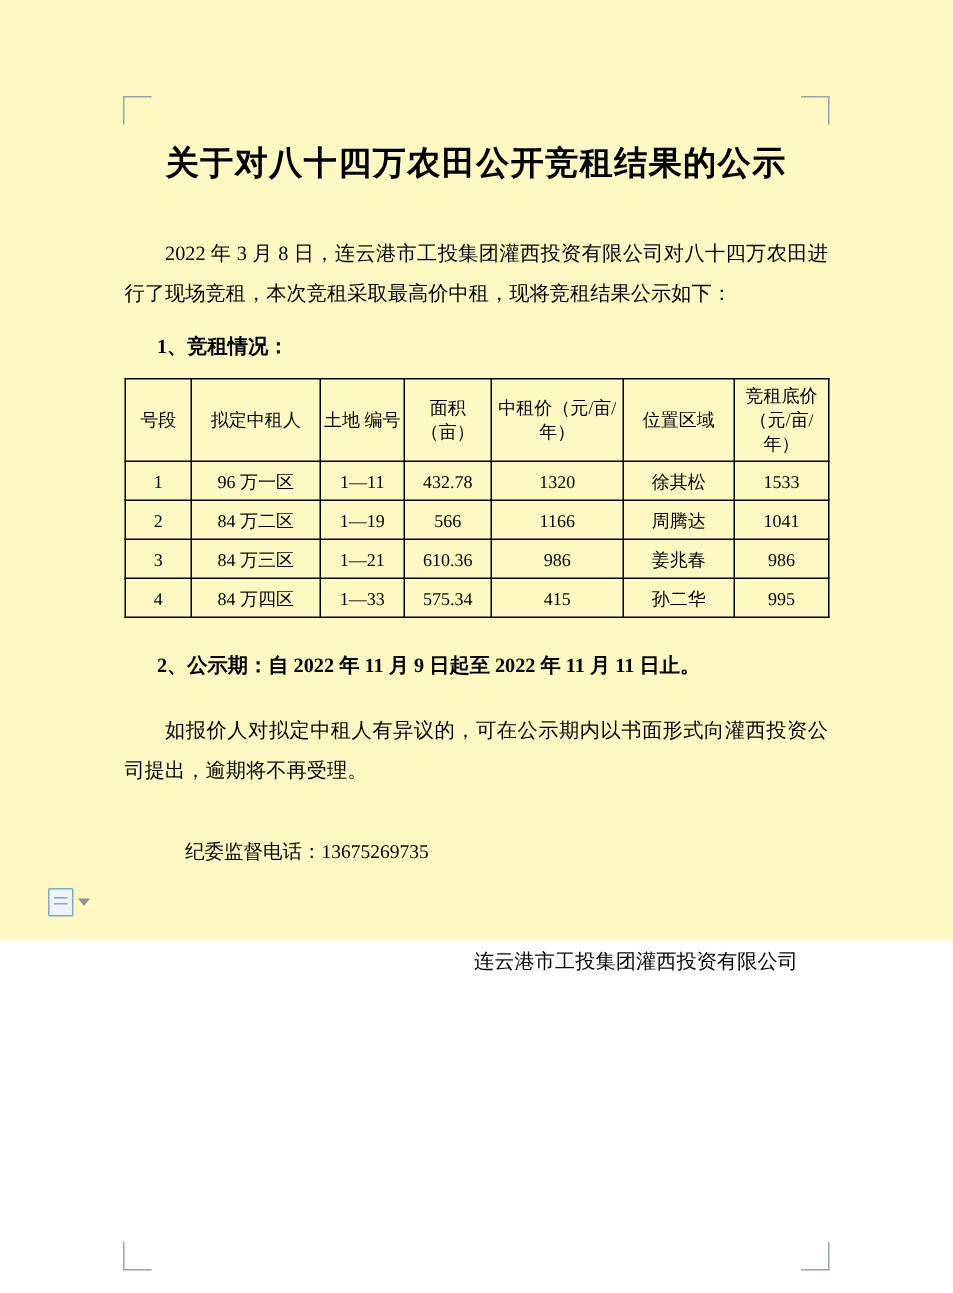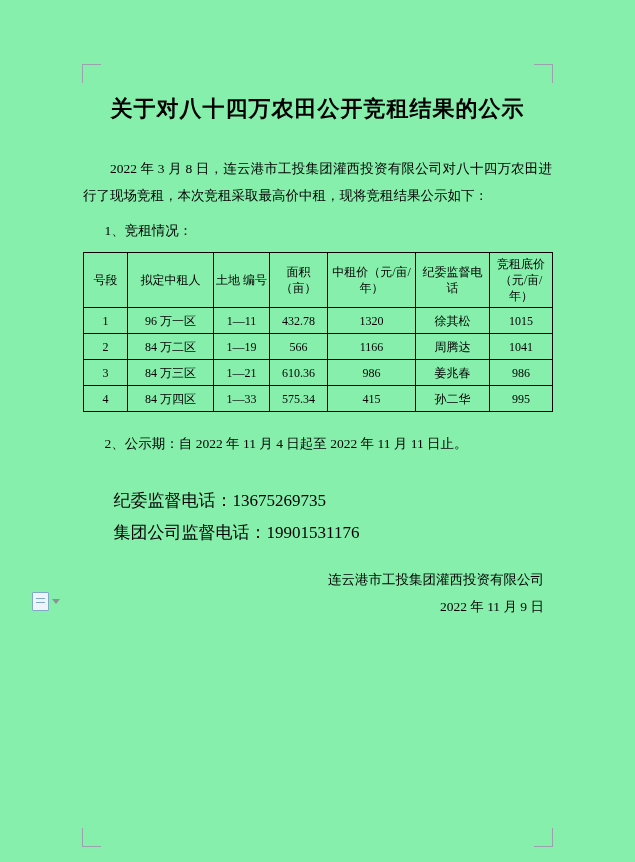--- a/index.html
+++ b/index.html
@@ -14,22 +14,22 @@
     font-family: "Liberation Serif", "DejaVu Serif", serif;
     color: #000000;
     overflow: hidden;
   }
 
   .page {
     position: absolute;
     left: 0;
     top: 0;
     width: 635px;
-    height: 862px;
-    background: #86efac;
+    height: 626px;
+    background: #fef9c3;
   }
 
   
   .mark {
     position: absolute;
     width: 18px;
     height: 18px;
   }
   .mark.tl { left: 82px;  top: 64px;  border-left: 1px solid #9aa3ab; border-top: 1px solid #9aa3ab; }
   .mark.tr { left: 534px; top: 64px;  border-right: 1px solid #9aa3ab; border-top: 1px solid #9aa3ab; }
@@ -55,21 +55,21 @@
   }
 
   .para {
     font-size: 13.5px;
     line-height: 2.0;
     text-align: justify;
     margin: 0;
     color: #000;
   }
   .para.indent { text-indent: 2em; }
-  .para.indent-1 { text-indent: 1.6em; }
+  .para.indent-1 { text-indent: 1.6em; font-weight: bold; }
 
   .block-gap-1 { height: 30px; }
   .block-gap-2 { height: 8px; }
   .block-gap-3 { height: 18px; }
   .block-gap-4 { height: 16px; }
   .block-gap-5 { height: 12px; }
 
   table.bid-table {
     border-collapse: collapse;
     width: 469px;
@@ -99,29 +99,29 @@
   .col-3 { width: 56px; }
   .col-4 { width: 58px; }
   .col-5 { width: 88px; }
   .col-6 { width: 74px; }
   .col-7 { width: 63px; }
 
   .sign-block {
     text-align: right;
     font-size: 13.5px;
     line-height: 2.0;
-    margin: 0;
+    margin: 12px;
     padding-right: 8px;
   }
 
   .contact-line {
-    font-size: 17px;
+    font-size: 13px;
     line-height: 1.85;
     text-indent: 1.8em;
-    margin: 0;
+    margin: 17px;
   }
 
   
   .doc-widget {
     position: absolute;
     left: 32px;
     top: 592px;
     display: flex;
     align-items: center;
     gap: 3px;
@@ -184,33 +184,33 @@
           <col class="col-6">
           <col class="col-7">
       </colgroup>
       <thead>
         <tr>
           <th>号段</th>
           <th>拟定中租人</th>
           <th>土地 编号</th>
           <th>面积（亩）</th>
           <th>中租价（元/亩/年）</th>
-          <th>纪委监督电话</th>
+          <th>位置区域</th>
           <th>竞租底价（元/亩/年）</th>
         </tr>
       </thead>
       <tbody>
         <tr>
           <td>1</td>
           <td>96 万一区</td>
           <td>1—11</td>
           <td>432.78</td>
           <td>1320</td>
           <td>徐其松</td>
-          <td>1015</td>
+          <td>1533</td>
         </tr>
         <tr>
           <td>2</td>
           <td>84 万二区</td>
           <td>1—19</td>
           <td>566</td>
           <td>1166</td>
           <td>周腾达</td>
           <td>1041</td>
         </tr>
@@ -230,34 +230,33 @@
           <td>575.34</td>
           <td>415</td>
           <td>孙二华</td>
           <td>995</td>
         </tr>
       </tbody>
     </table>
 
     <div class="block-gap-3"></div>
 
-    <p class="para indent-1">2、公示期：自 2022 年 11 月 4 日起至 2022 年 11 月 11 日止。</p>
+    <p class="para indent-1">2、公示期：自 2022 年 11 月 9 日起至 2022 年 11 月 11 日止。</p>
 
     <div class="block-gap-4"></div>
 
+    <p class="para indent">如报价人对拟定中租人有异议的，可在公示期内以书面形式向灌西投资公司提出，逾期将不再受理。</p>
 
     <div class="block-gap-5"></div>
 
     <p class="contact-line">纪委监督电话：13675269735</p>
-    <p class="contact-line">集团公司监督电话：19901531176</p>
 
     <div class="block-gap-3"></div>
 
     <p class="sign-block">连云港市工投集团灌西投资有限公司</p>
-    <p class="sign-block">2022 年 11 月 9 日</p>
 
   </div>
 
   <div class="doc-widget">
     <span class="sheet"></span>
     <span class="caret"></span>
   </div>
 
 </div>
 

